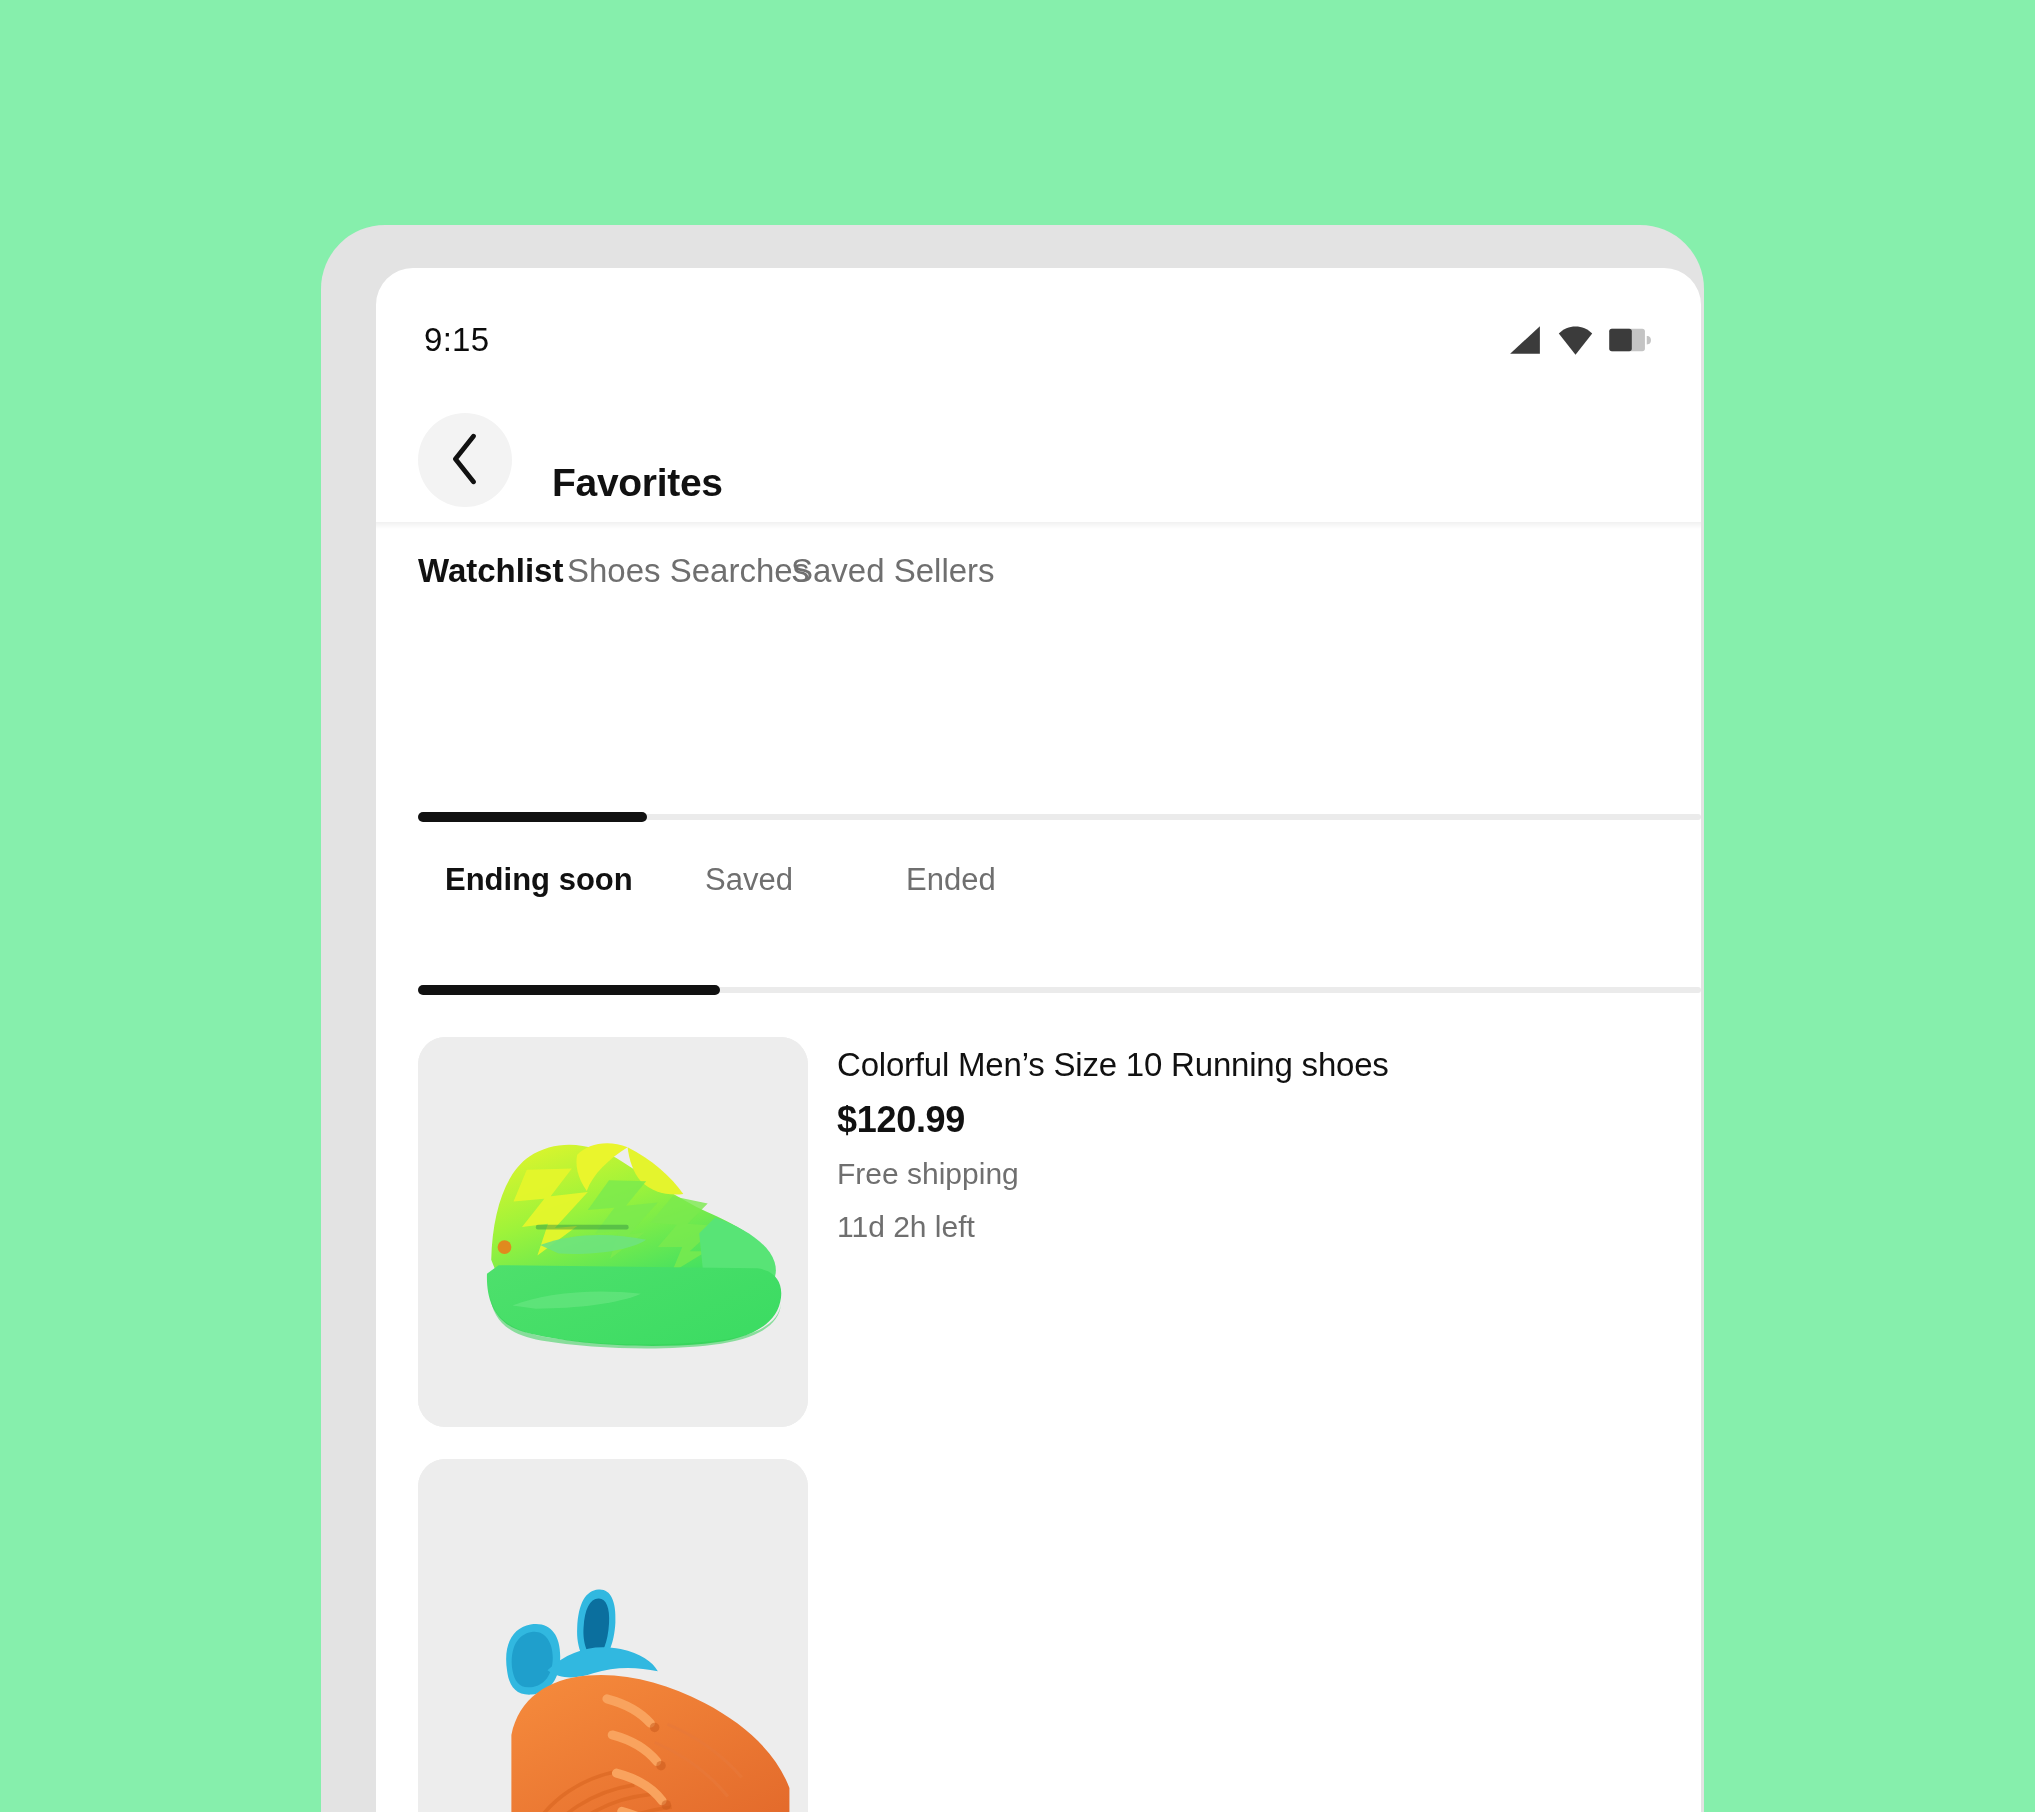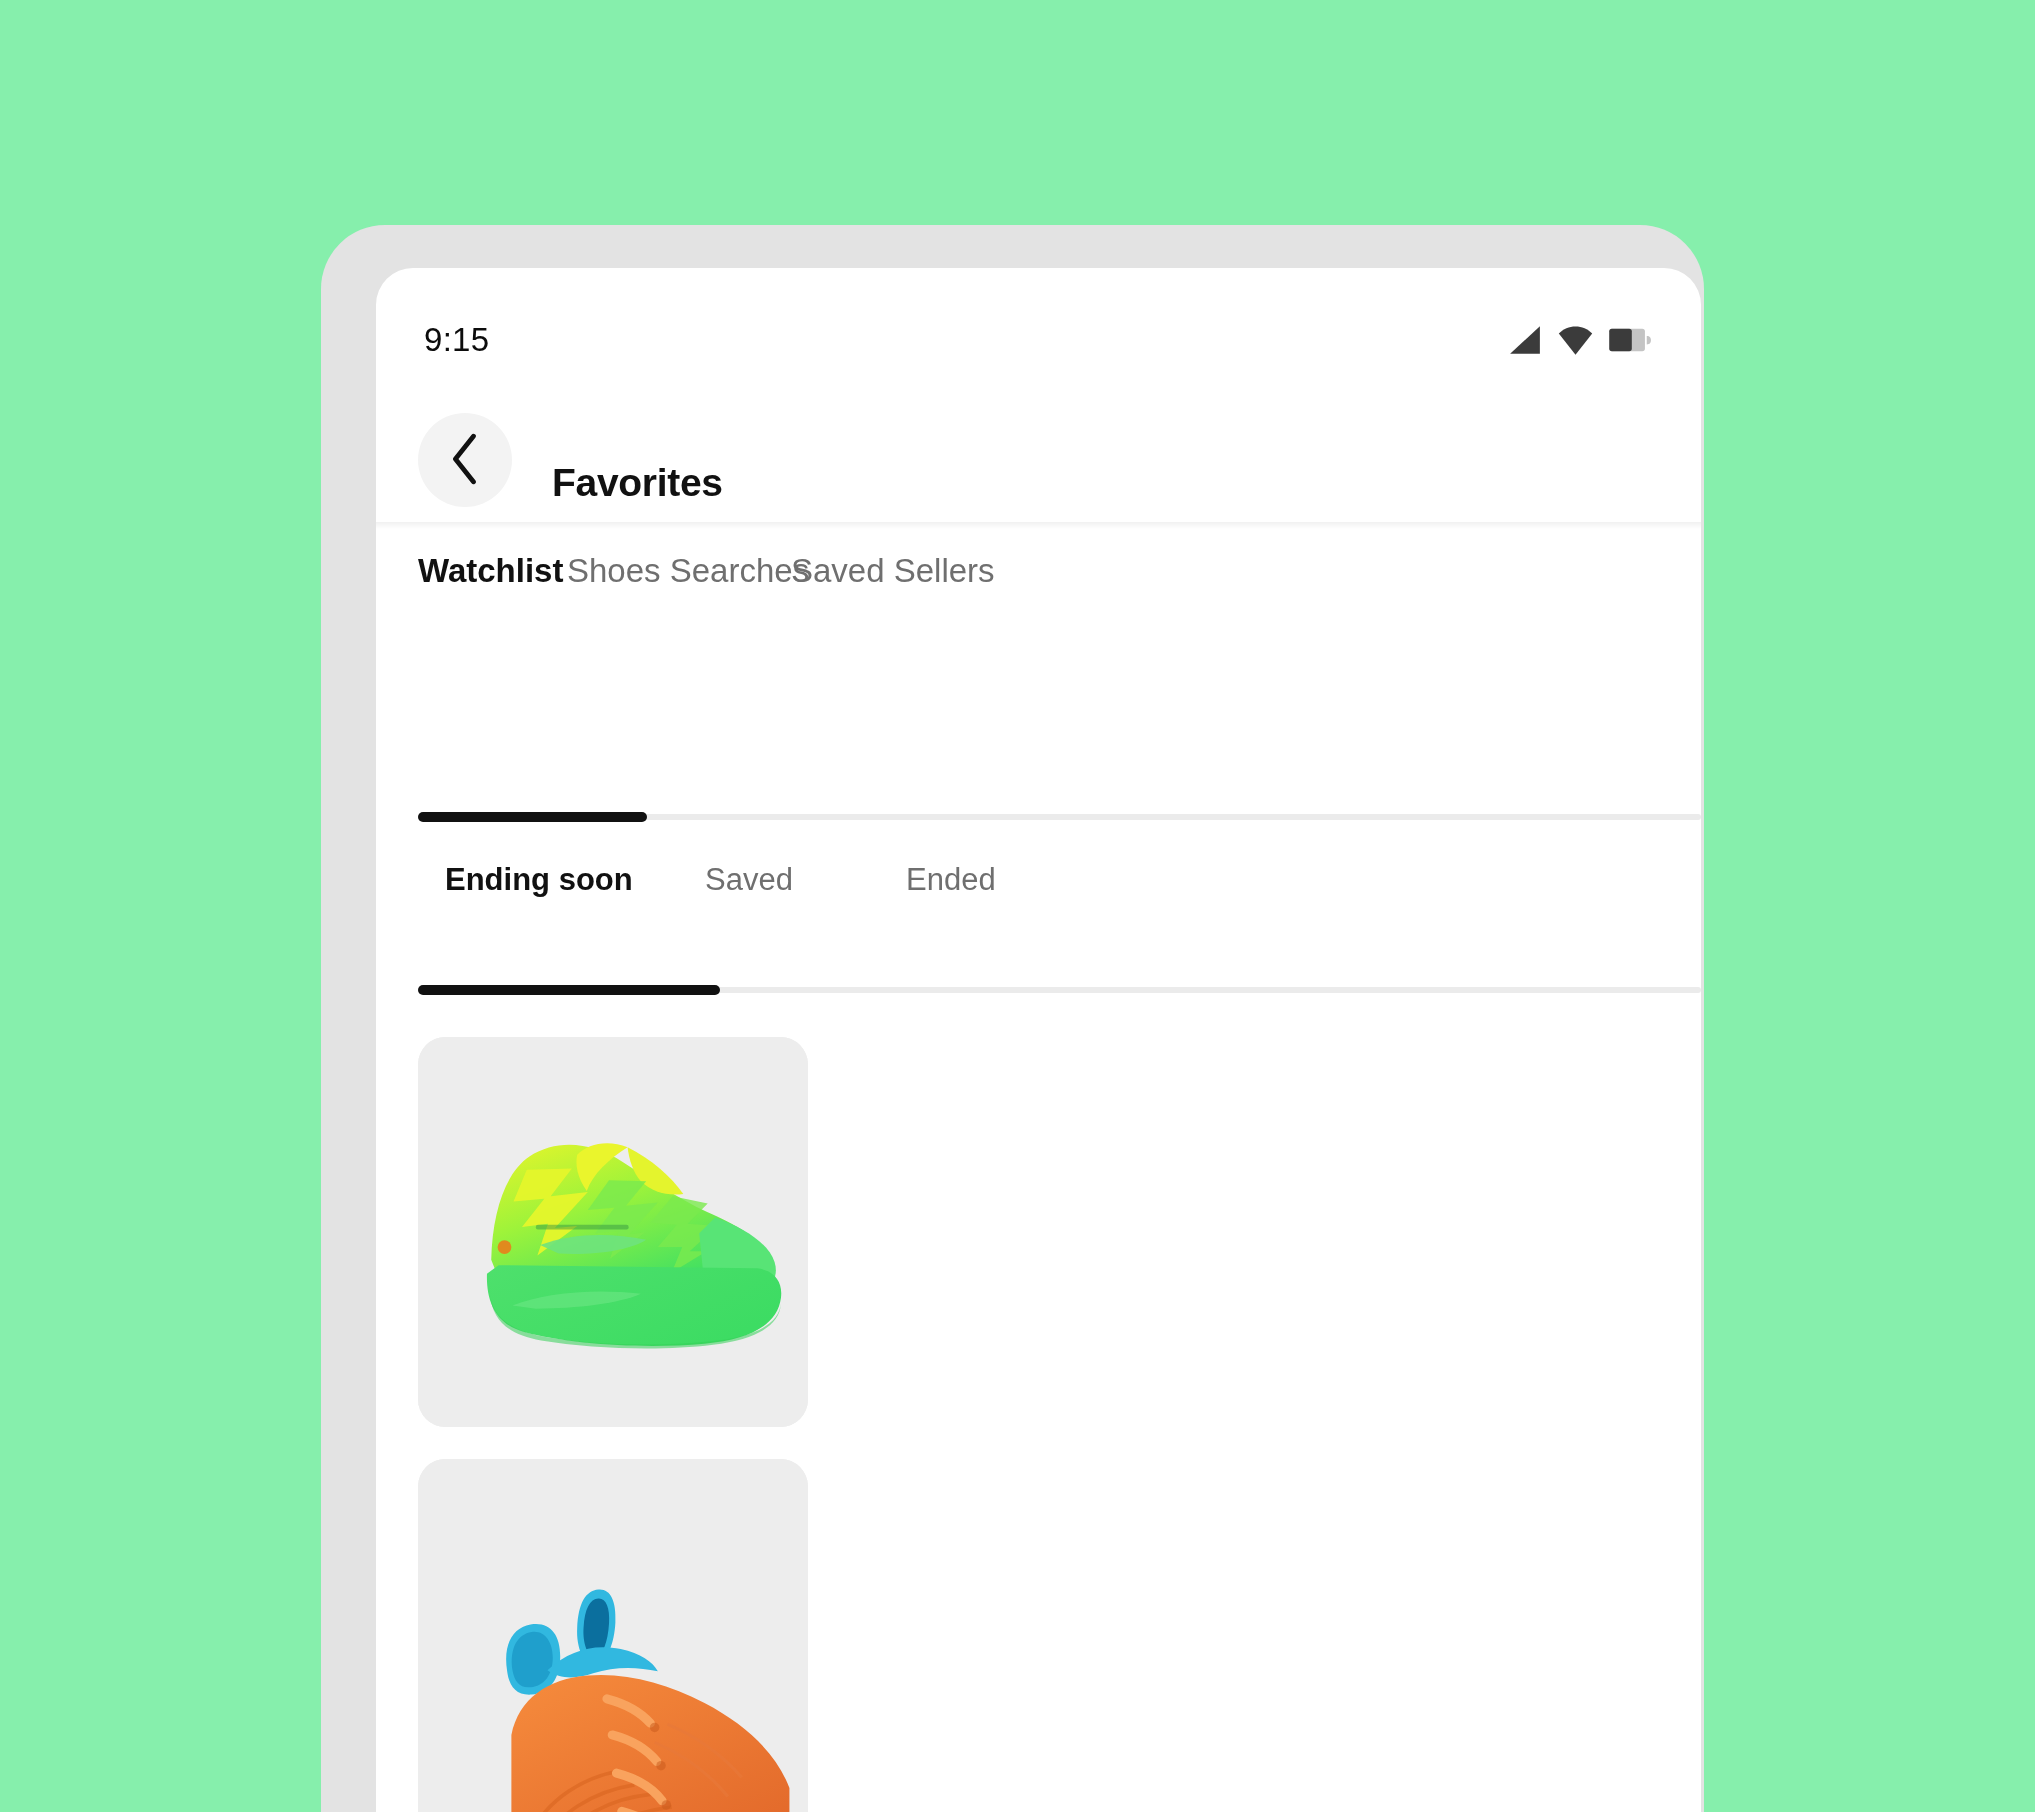--- a/index.html
+++ b/index.html
@@ -353,20 +353,26 @@
 
             <path d="M136 486 C140 534 172 562 232 572 C330 588 460 592 556 580 C638 570 682 544 684 502 C680 544 630 566 548 574 C446 584 310 580 224 562 C168 550 140 522 136 486 Z" fill="#35cf58" opacity="0.55"></path>
 
             <path d="M178 506 C240 482 330 474 420 484 C380 502 300 512 222 512 Z" fill="#66e680" opacity="0.7"></path>
 
             <circle cx="163" cy="396" r="13" fill="#e08a1e"></circle>
 
             <rect x="222" y="354" width="175" height="9" rx="4" fill="#2f8f43" opacity="0.45"></rect>
           </svg>
         </div>
+        <div class="product-info">
+          <div class="product-title">Colorful Men’s Size 10 Running shoes</div>
+          <div class="product-price">$120.99</div>
+          <div class="product-meta">Free shipping</div>
+          <div class="product-meta">11d 2h left</div>
+        </div>
       </div>
 
       <div class="product-row">
         <div class="thumb">
           <svg width="390" height="390" viewBox="0 0 735 735">
             <defs>
               <linearGradient id="oshoe" x1="0.1" y1="0" x2="0.9" y2="1">
                 <stop offset="0" stop-color="#f58a3c"></stop>
                 <stop offset="1" stop-color="#e2682a"></stop>
               </linearGradient>

